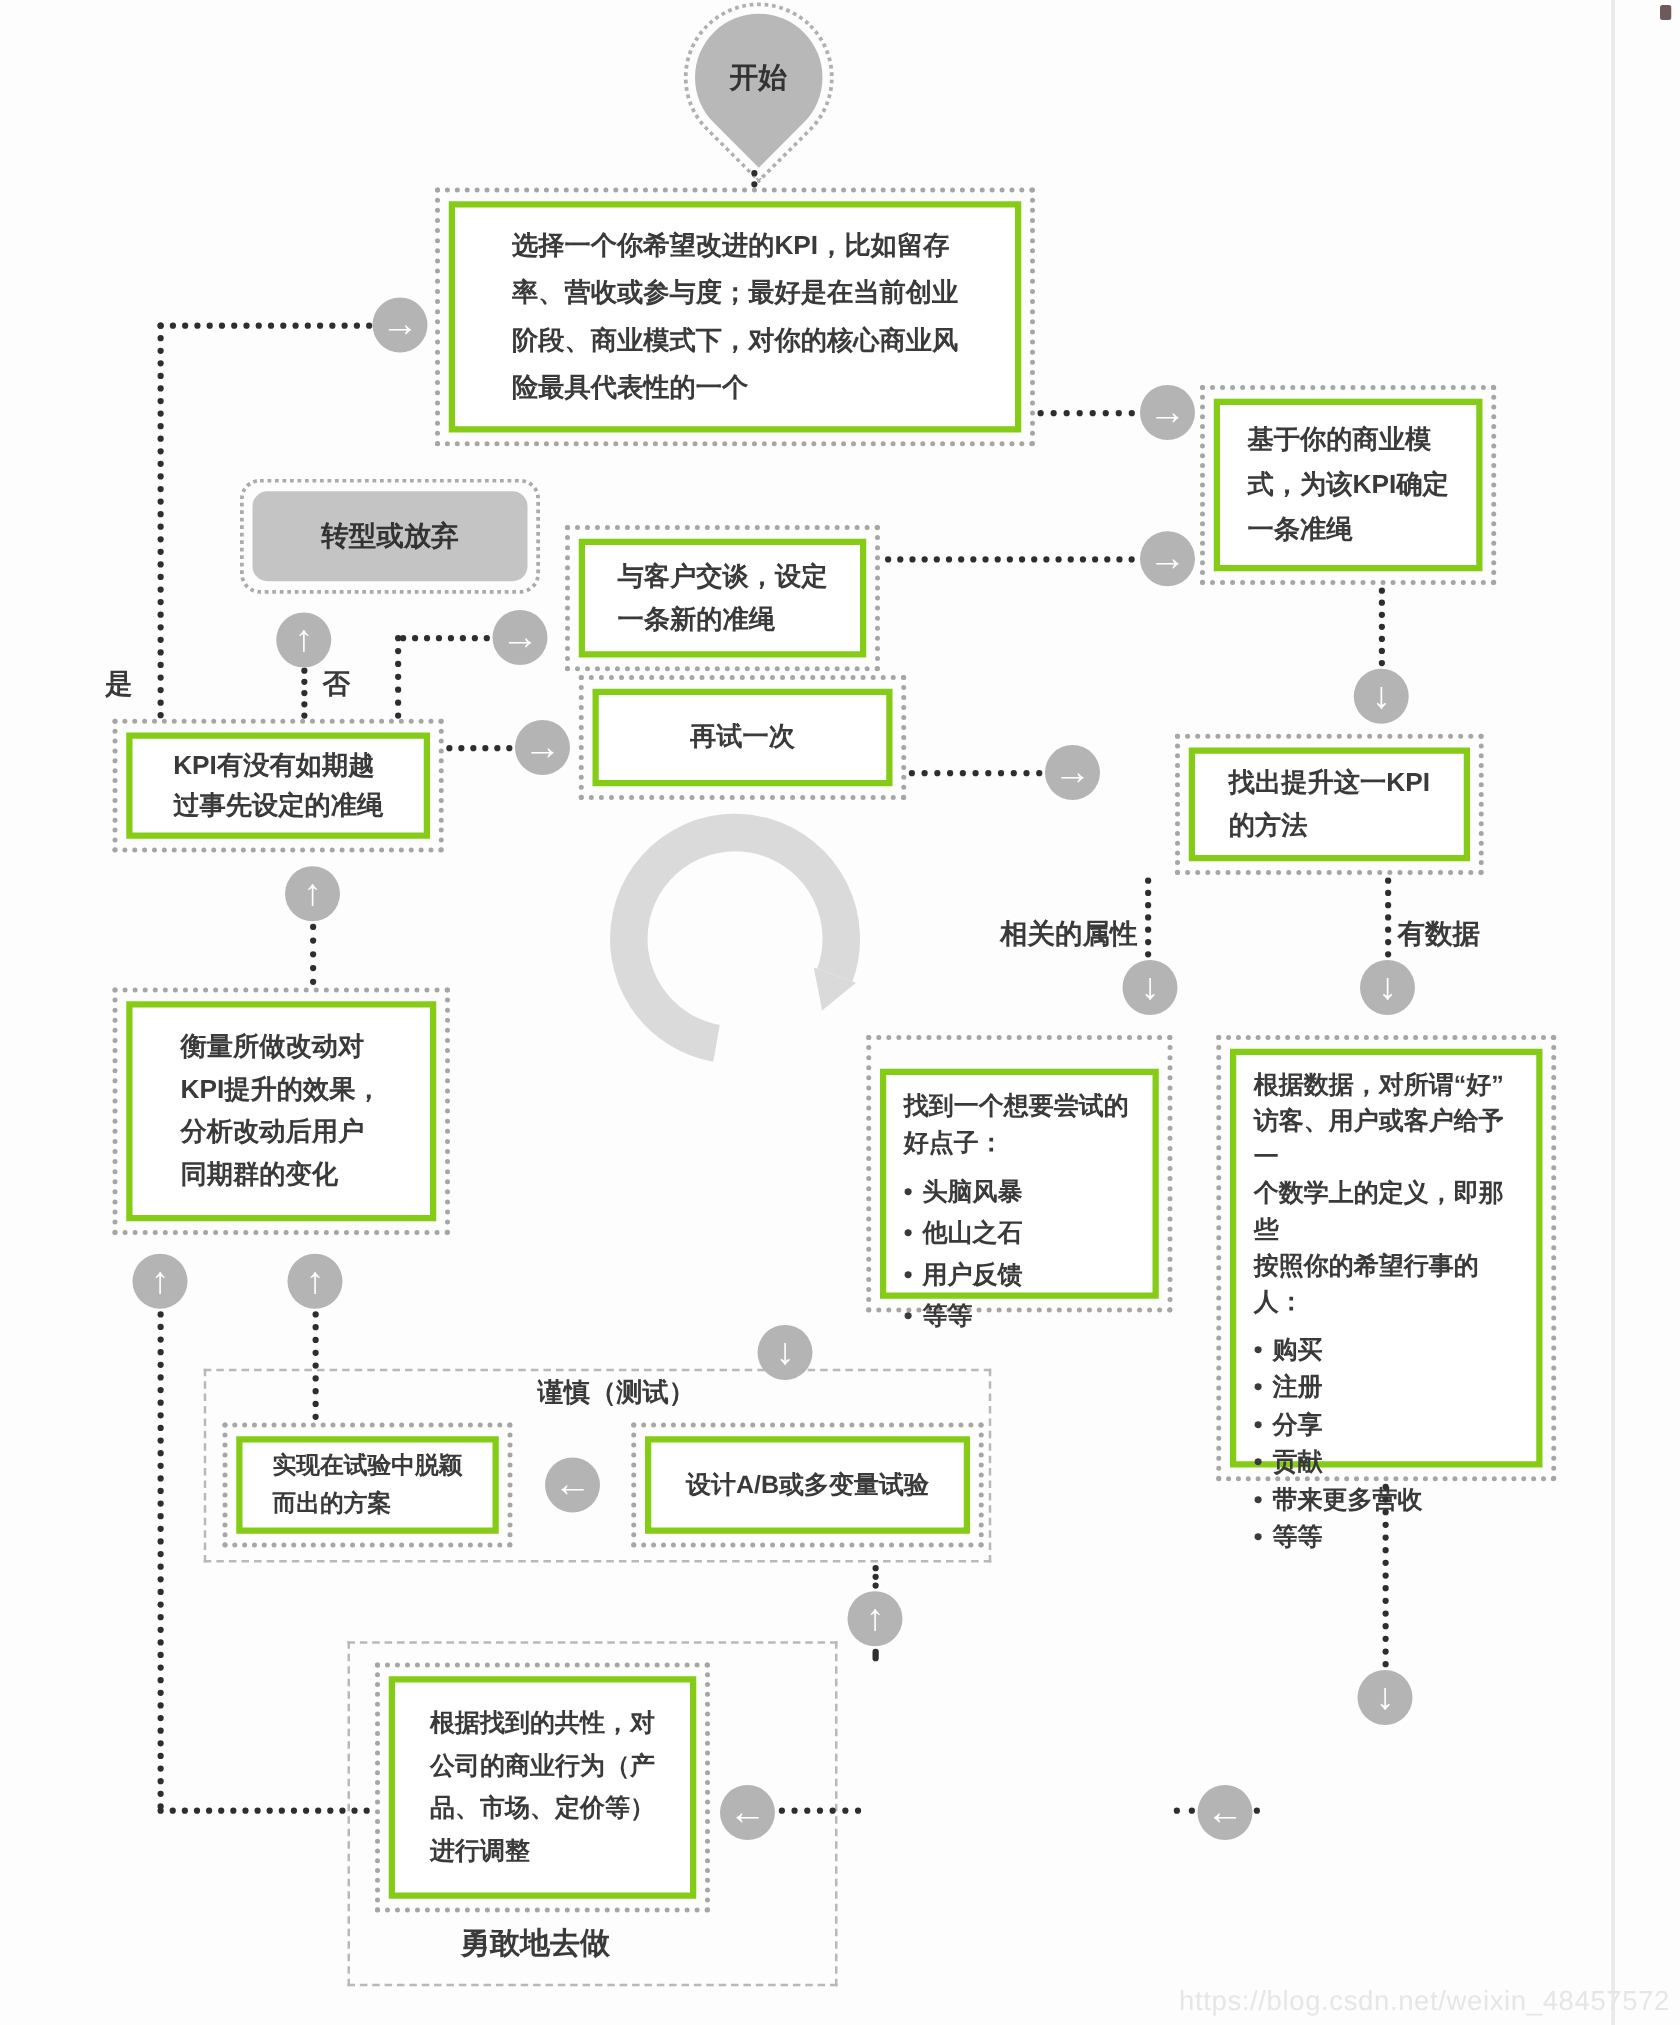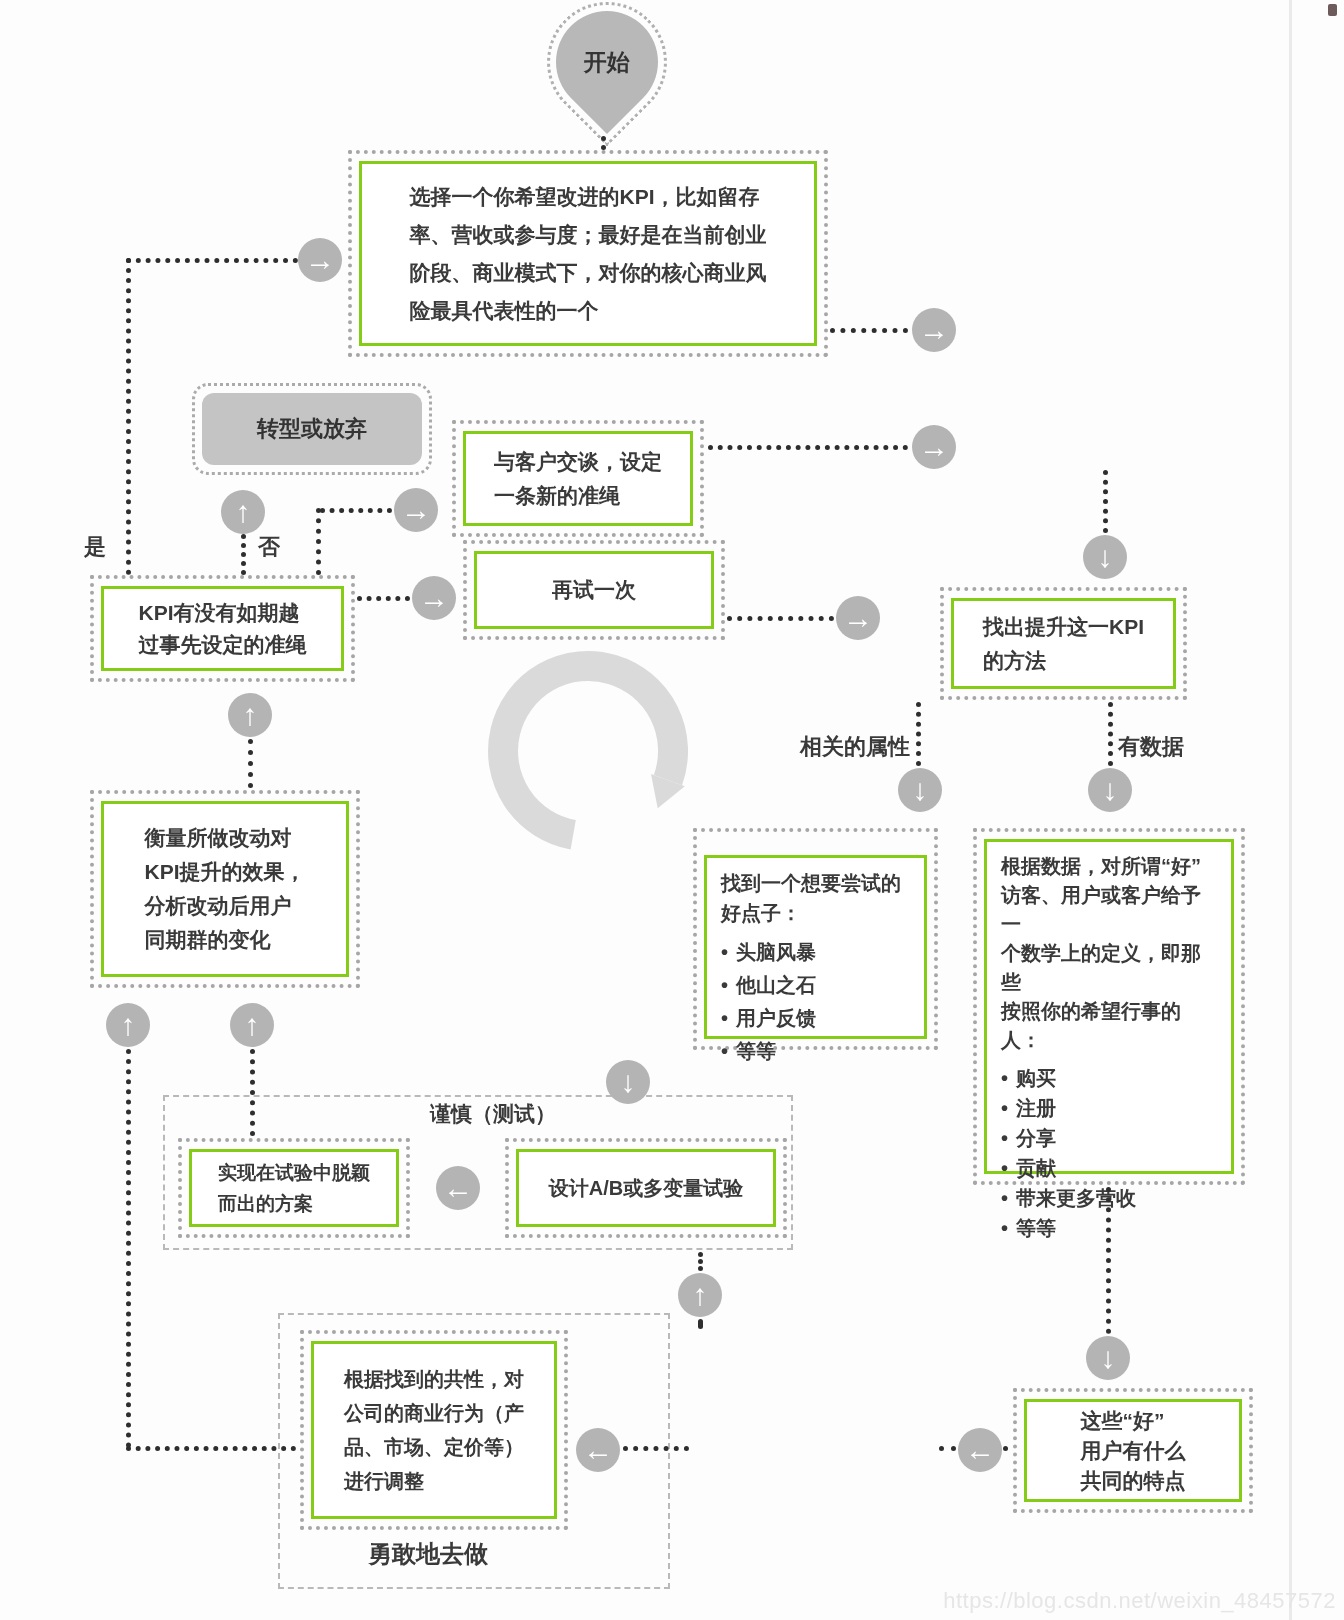--- a/index.html
+++ b/index.html
@@ -6,21 +6,21 @@
   #canvas{
     position:relative;width:1344px;height:1620px;margin:0 auto;
     background:#fdfdfd;overflow:hidden;
     font-family:"Liberation Sans","DejaVu Sans",sans-serif;
     color:#3a3a3a;font-weight:bold;
   }
   
   .node{position:absolute;border:4px dotted #a6a6a6;box-sizing:border-box;background:#fdfdfd;}
   .inner{
     position:absolute;left:7px;right:7px;top:7px;bottom:7px;
-    border:3px solid #84cc16;background:#fff;box-sizing:border-box;
+    border:5px solid #84cc16;background:#fff;box-sizing:border-box;
     display:flex;align-items:center;justify-content:center;
   }
   .txt{white-space:pre-line;font-size:21px;line-height:34px;text-align:left;}
   
   .pivot-outer{position:absolute;border:3px dotted #ababab;border-radius:16px;box-sizing:border-box;}
   .pivot-inner{
     position:absolute;left:7px;right:7px;top:7px;bottom:7px;border-radius:12px;
     background:#c4c4c4;display:flex;align-items:center;justify-content:center;
     font-size:22px;color:#333;
   }
@@ -80,20 +80,27 @@
 
   <div class="node" style="left:348px;top:150px;width:480px;height:207px">
     <div class="inner">
         <div class="txt" style="line-height:38px;">选择一个你希望改进的KPI，比如留存
 率、营收或参与度；最好是在当前创业
 阶段、商业模式下，对你的核心商业风
 险最具代表性的一个</div>
       </div>
   </div>
 
+  <div class="node" style="left:960px;top:308px;width:237px;height:160px">
+    <div class="inner">
+        <div class="txt" style="line-height:36px;">基于你的商业模
+式，为该KPI确定
+一条准绳</div>
+      </div>
+  </div>
 
   <div class="pivot-outer" style="left:192px;top:383px;width:240px;height:92px">
     <div class="pivot-inner">转型或放弃</div>
   </div>
 
   <div class="node" style="left:452px;top:420px;width:252px;height:117px">
     <div class="inner">
         <div class="txt">与客户交谈，设定
 一条新的准绳</div>
       </div>
@@ -181,27 +188,20 @@
         <div class="txt" style="font-size:20px;line-height:34px;">根据找到的共性，对
 公司的商业行为（产
 品、市场、定价等）
 进行调整</div>
       </div>
   </div>
 
   <div class="lbl" style="left:368px;top:1538px;font-size:24px;">勇敢地去做</div>
 
 
-  <div class="node" style="left:1013px;top:1388px;width:240px;height:125px">
-    <div class="inner">
-        <div class="txt" style="line-height:30px;">这些“好”
-用户有什么
-共同的特点</div>
-      </div>
-  </div>
 
   <div class="lbl" style="left:84px;top:532px;">是</div>
   <div class="lbl" style="left:258px;top:532px;">否</div>
   <div class="lbl" style="left:800px;top:732px;">相关的属性</div>
   <div class="lbl" style="left:1118px;top:732px;">有数据</div>
 
   <div class="dh" style="left:126px;top:258px;width:172px"></div>
   <div class="dh" style="left:830px;top:328px;width:78px"></div>
   <div class="dh" style="left:708px;top:445px;width:200px"></div>
   <div class="dh" style="left:320px;top:508px;width:72px"></div>

